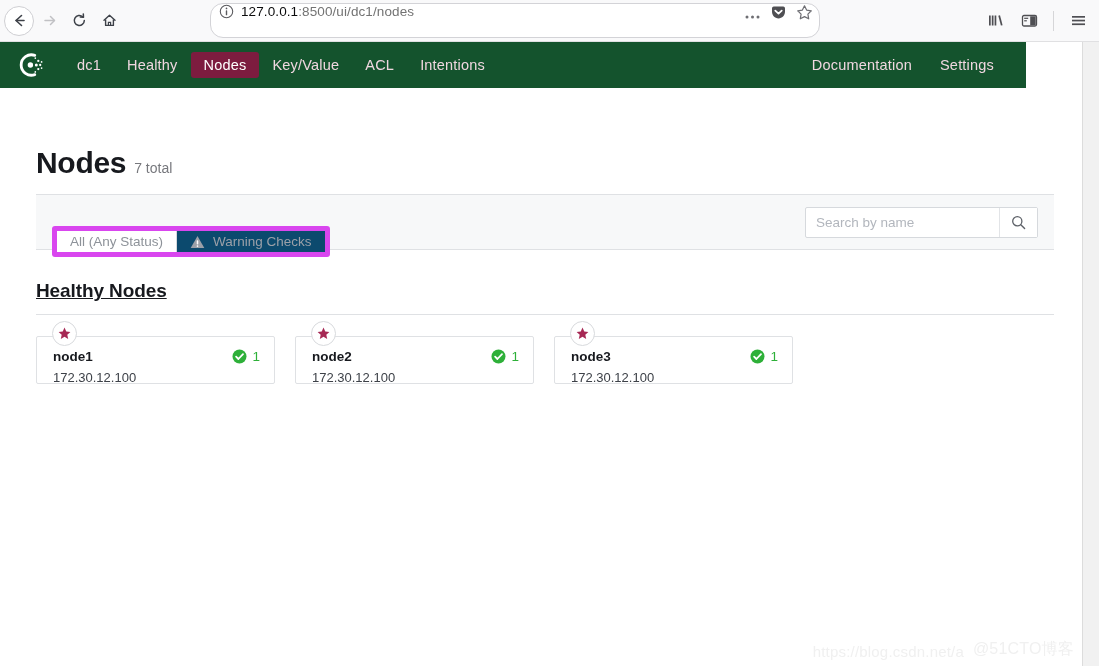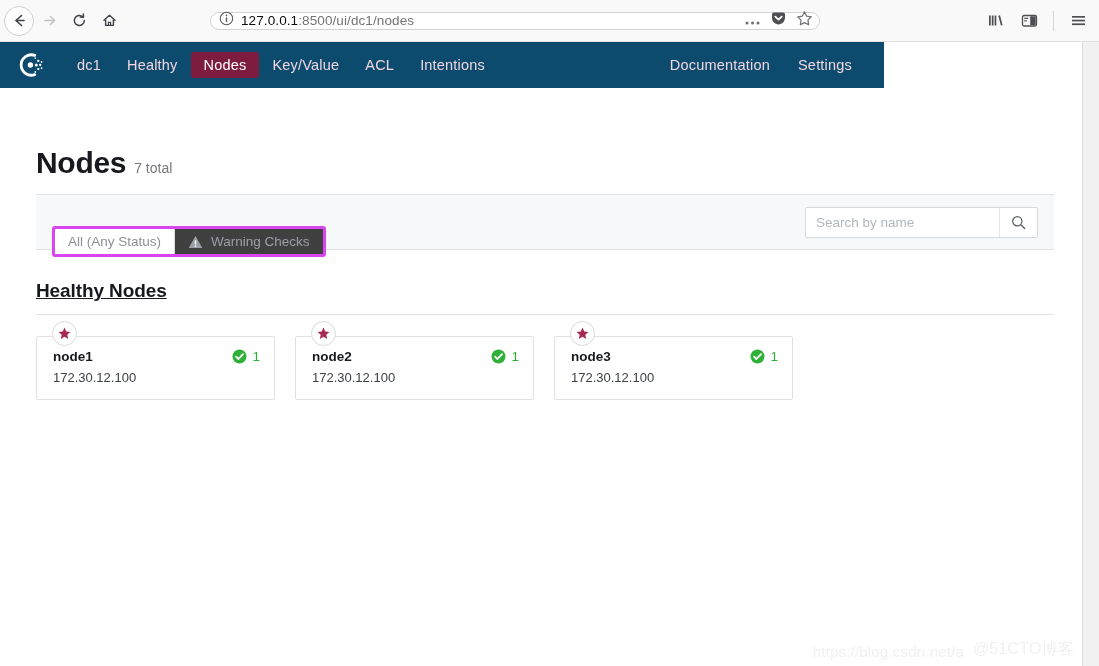--- a/index.html
+++ b/index.html
@@ -27,25 +27,25 @@
   .nav-btn.circled { border: 1px solid #cfcfd3; background: #fff; }
   .nav-btn svg { display: block; }
 
   .urlbar-wrap {
     flex: 1;
     display: flex; align-items: center;
     padding: 0 10px 0 86px;
   }
   .urlbar {
     flex: 1; max-width: 610px;
-    height: 18px;
+    height: 35px;
     background: #fff;
     border: 1px solid #d3d3d7;
     border-radius: 13px;
-    display: flex; align-items: center;
+    display: flex; align-items: flex-start;
     padding: 0 6px 0 8px;
     box-shadow: 0 0 0 0 rgba(0,0,0,0);
   }
   .urlbar .info-icon { margin-right: 7px; flex: 0 0 auto; }
   .url-text {
     flex: 1;
     font-size: 13.5px;
     color: #0c0c0d;
     white-space: nowrap;
     overflow: hidden;
@@ -62,22 +62,22 @@
     width: 1px; height: 20px; background: #d6d6d8; margin: 0 6px;
   }
   .chrome-btn {
     width: 30px; height: 30px;
     display: flex; align-items: center; justify-content: center;
   }
 
   
   .consul-nav {
     position: absolute; top: 42px; left: 0;
-    width: 884px; height: 46px;
-    background: #0c4a6e;
+    width: 1026px; height: 46px;
+    background: #14532d;
     display: flex; align-items: center;
     padding: 0 18px 0 16px;
   }
   .logo-mark {
     width: 30px; height: 30px;
     flex: 0 0 auto;
     margin-right: 18px;
     display: flex; align-items: center; justify-content: center;
   }
   .nav-links { display: flex; align-items: center; gap: 0px; }
@@ -142,23 +142,23 @@
     margin-left: 8px;
     width: 1018px;
     background: #f7f8f9;
     border-bottom: 1px solid #dfe1e4;
     height: 55px;
     display: flex; align-items: center;
     padding: 0 8px;
   }
   .segmented {
     display: flex;
-    border: 3px solid #d946ef;
+    border: 5px solid #d946ef;
     border-radius: 3px;
-    background: #404040;
+    background: #0c4a6e;
     height: 31px;
     overflow: hidden;
     margin-left: 8px;
     margin-top: 39px;
   }
   .seg-item {
     display: flex; align-items: center; gap: 8px;
     padding: 0 13px;
     font-size: 13.5px;
     color: #9ba0a8;
@@ -227,21 +227,21 @@
   
   .cards {
     display: flex;
     margin-left: 8px;
     margin-top: 21px;
     gap: 20px;
   }
   .node-card {
     position: relative;
     width: 239px;
-    height: 64px;
+    height: 48px;
     border: 1px solid #dfe1e4;
     border-radius: 2px;
     background: #fff;
     padding: 12px 14px 0 16px;
   }
   .star-badge {
     position: absolute;
     top: -16px; left: 15px;
     width: 25px; height: 25px;
     border-radius: 50%;

